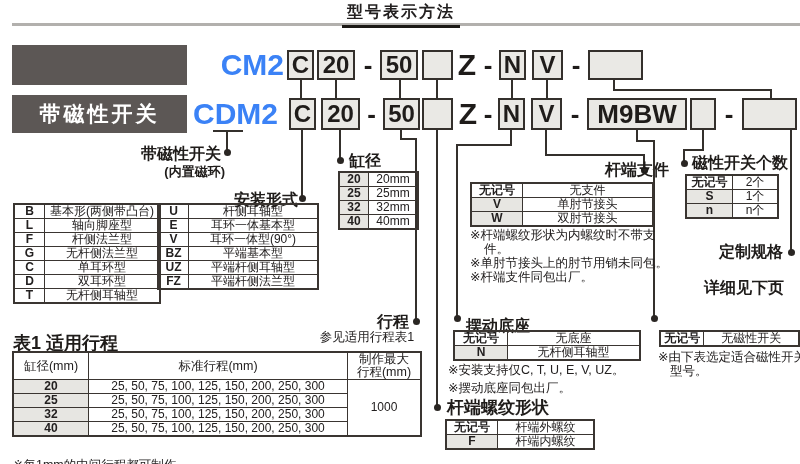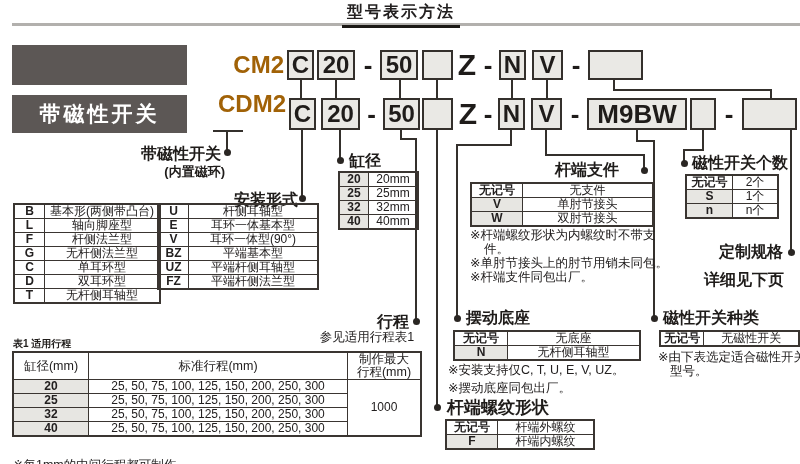--- a/index.html
+++ b/index.html
@@ -5,21 +5,21 @@
   html,body{margin:0;padding:0;background:#fff}
   .canvas{position:relative;width:800px;height:464px;background:#fff;overflow:hidden;
           font-family:"Liberation Sans","DejaVu Sans",sans-serif;color:#232020}
   .rule{position:absolute;background:#b2b0ad}
   .title{position:absolute;font-weight:bold;font-size:16px;letter-spacing:2px;text-align:center;
          border-bottom:3px solid #1b1815;padding-bottom:2px;white-space:nowrap}
   .bar{position:absolute;background:#5c5755;display:flex;align-items:center;justify-content:center;
        color:#fff;font-weight:bold;font-size:21px;letter-spacing:3px}
   .box{position:absolute;background:#eae9e5;border:2px solid #34302c;box-sizing:border-box;
        display:flex;align-items:center;justify-content:center;font-weight:bold;font-size:24px;color:#1f1c1a}
-  .mtext{position:absolute;font-weight:bold;color:#a16207;font-size:24px;white-space:nowrap}
+  .mtext{position:absolute;font-weight:bold;color:#3b82f6;font-size:30px;white-space:nowrap}
   .sym{position:absolute;display:flex;align-items:center;justify-content:center;
        font-weight:bold;color:#1f1c1a;font-size:26px}
   .vline{position:absolute;width:2px;background:#34302c}
   .hline{position:absolute;height:2px;background:#34302c}
   .dot{position:absolute;width:7px;height:7px;border-radius:50%;background:#2a2623}
   .lbl{position:absolute;font-weight:bold;font-size:16px;line-height:19px;white-space:nowrap;color:#1f1c1a}
   .note{position:absolute;font-size:12.5px;line-height:14px;white-space:nowrap;color:#232020}
   .spec{position:absolute;border-collapse:collapse;border:2px solid #3a3531;font-size:12px;color:#232020}
   .spec td{border:1px solid #3a3531;text-align:center;height:13px;line-height:13px;padding:0 2px;white-space:nowrap}
   .spec .code{font-weight:bold}
@@ -43,21 +43,21 @@
   <div class="sym" style="left:356px;top:50px;width:24px;height:30px">-</div>
   <div class="box" style="left:380px;top:50px;width:38px;height:30px">50</div>
   <div class="box" style="left:422px;top:50px;width:31px;height:30px"></div>
   <div class="sym" style="left:454px;top:50px;width:26px;height:30px;font-size:30px">Z</div>
   <div class="sym" style="left:477px;top:50px;width:22px;height:30px">-</div>
   <div class="box" style="left:499px;top:50px;width:27px;height:30px">N</div>
   <div class="box" style="left:532px;top:50px;width:31px;height:30px">V</div>
   <div class="sym" style="left:564px;top:50px;width:24px;height:30px">-</div>
   <div class="box" style="left:588px;top:50px;width:55px;height:30px"></div>
 
-  <div class="mtext" style="left:193px;top:88px;width:93px;height:32px;line-height:32px;text-align:right">CDM2</div>
+  <div class="mtext" style="left:193px;top:98px;width:93px;height:32px;line-height:32px;text-align:left">CDM2</div>
   <div class="box" style="left:289px;top:98px;width:27px;height:32px">C</div>
   <div class="box" style="left:321px;top:98px;width:39px;height:32px">20</div>
   <div class="sym" style="left:360px;top:98px;width:23px;height:32px">-</div>
   <div class="box" style="left:383px;top:98px;width:37px;height:32px">50</div>
   <div class="box" style="left:422px;top:98px;width:31px;height:32px"></div>
   <div class="sym" style="left:455px;top:98px;width:26px;height:32px;font-size:30px">Z</div>
   <div class="sym" style="left:478px;top:98px;width:20px;height:32px">-</div>
   <div class="box" style="left:498px;top:98px;width:27px;height:32px">N</div>
   <div class="box" style="left:531px;top:98px;width:31px;height:32px">V</div>
   <div class="sym" style="left:563px;top:98px;width:24px;height:32px">-</div>
@@ -98,44 +98,43 @@
   <div class="note" style="left:318px;top:330px;width:98px;text-align:center">参见适用行程表1</div>
 
   <div class="vline" style="left:436px;top:130px;height:275px"></div>
   <div class="dot" style="left:434px;top:404px"></div>
   <div class="lbl" style="left:447px;top:398px;font-size:17px">杆端螺纹形状</div>
 
   <div class="vline" style="left:510px;top:130px;height:16px"></div>
   <div class="hline" style="left:456px;top:144px;width:56px"></div>
   <div class="vline" style="left:456px;top:144px;height:172px"></div>
   <div class="dot" style="left:454px;top:315px"></div>
-  <div class="lbl" style="left:466px;top:308px">摆动底座</div>
+  <div class="lbl" style="left:466px;top:316px">摆动底座</div>
 
   <div class="vline" style="left:545px;top:130px;height:26px"></div>
   <div class="hline" style="left:545px;top:154px;width:100px"></div>
   <div class="vline" style="left:643px;top:154px;height:14px"></div>
   <div class="dot" style="left:641px;top:167px"></div>
-  <div class="lbl" style="left:555px;top:160px;width:64px;text-align:left">杆端支件</div>
+  <div class="lbl" style="left:605px;top:160px;width:64px;text-align:left">杆端支件</div>
 
   <div class="vline" style="left:636px;top:130px;height:12px"></div>
   <div class="hline" style="left:636px;top:140px;width:19px"></div>
   <div class="vline" style="left:653px;top:140px;height:176px"></div>
   <div class="dot" style="left:651px;top:315px"></div>
-  <div class="lbl" style="left:663px;top:308px">磁性开关种类</div>
 
   <div class="vline" style="left:702px;top:130px;height:21px"></div>
   <div class="hline" style="left:683px;top:149px;width:21px"></div>
   <div class="vline" style="left:683px;top:149px;height:13px"></div>
   <div class="dot" style="left:681px;top:160px"></div>
   <div class="lbl" style="left:692px;top:153px">磁性开关个数</div>
 
   <div class="vline" style="left:790px;top:130px;height:121px"></div>
   <div class="dot" style="left:788px;top:249px"></div>
   <div class="lbl" style="left:719px;top:242px;width:64px;text-align:right">定制规格</div>
-  <div class="lbl" style="left:704px;top:270px;width:80px;text-align:center">详细见下页</div>
+  <div class="lbl" style="left:704px;top:278px;width:80px;text-align:center">详细见下页</div>
 
   <table class="spec" style="left:13px;top:203px">
     <tbody>
         <tr>
           <td class="code" style="width:25px">B</td>
           <td style="width:110px">基本形(两侧带凸台)</td>
         </tr>
     <tr>
           <td class="code">L</td>
           <td>轴向脚座型</td>
@@ -283,21 +282,21 @@
     <tbody>
         <tr>
           <td class="code" style="width:39px">无记号</td>
           <td style="width:97px">无磁性开关</td>
         </tr>
   </tbody>
     </table>
   <div class="note" style="left:658px;top:350px">※由下表选定适合磁性开关</div>
   <div class="note" style="left:670px;top:364px">型号。</div>
 
-  <div class="lbl" style="left:13px;top:334px;font-size:10px">表1 适用行程</div>
+  <div class="lbl" style="left:13px;top:334px;font-size:18px">表1 适用行程</div>
   <table class="spec t1" style="left:12px;top:351px">
     <tbody>
         <tr>
       <td class="hdr" style="width:70px">缸径(mm)</td>
       <td class="hdr" style="width:254px">标准行程(mm)</td>
       <td class="hdr" style="width:68px">
         <div>制作最大</div>
         <div>行程(mm)</div>
       </td>
     </tr>

